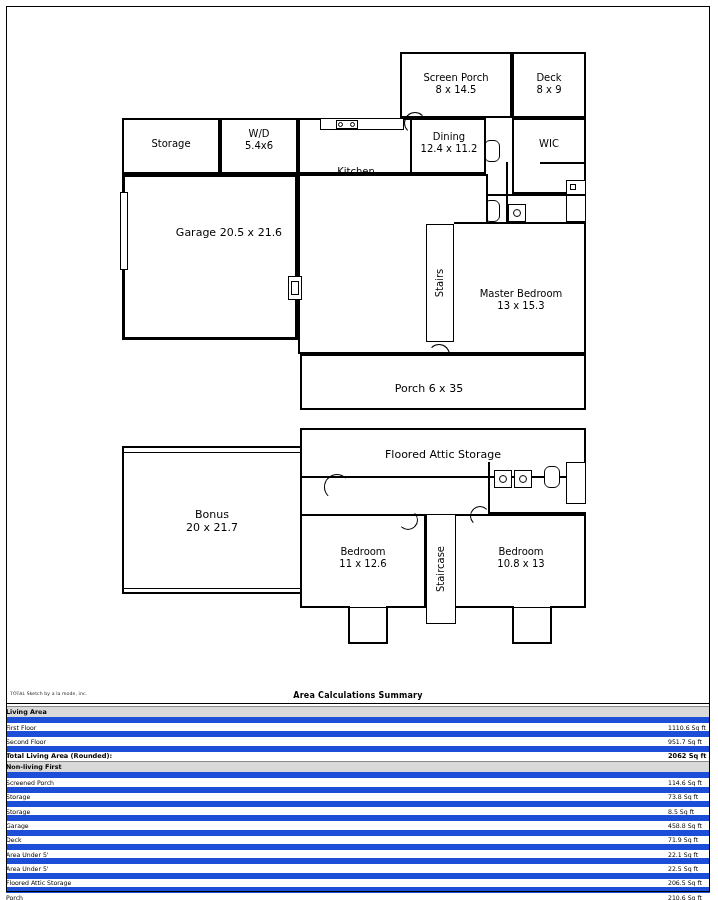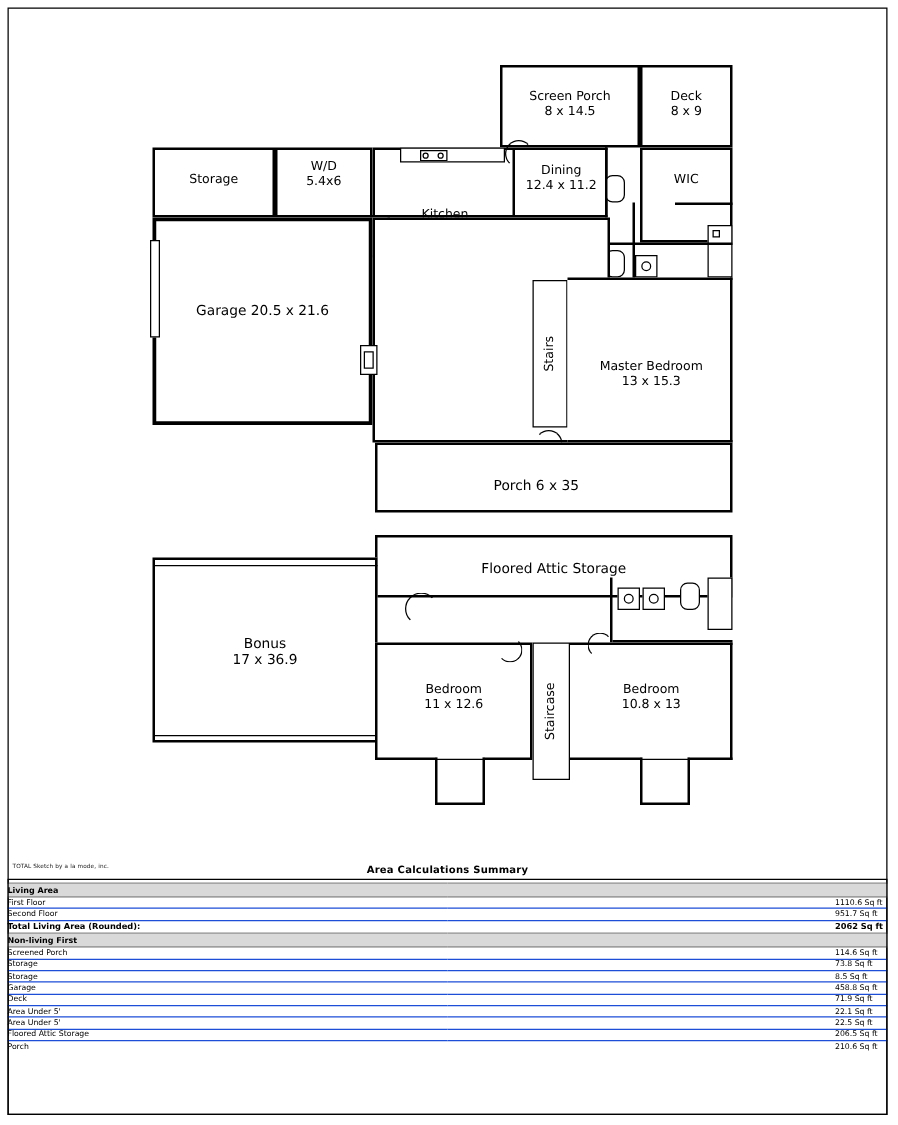--- a/index.html
+++ b/index.html
@@ -113,21 +113,21 @@
     letter-spacing: 0.1px;
   }
   table.areas {
     width: 100%;
     border-collapse: collapse;
     font-size: 6.2px;
     table-layout: fixed;
   }
   table.areas td {
     padding: 0.7px 0;
-    border-top: 1px solid #1d4ed8;
+    border-top: 6px solid #1d4ed8;
   }
   tr.section td {
     background: #d9d9d9;
     font-weight: bold;
     font-size: 6.4px;
     border-top: 1px solid #8a8a8a;
     border-bottom: 1px solid #8a8a8a;
     padding: 1px 0;
   }
   tr.total td { font-weight: bold; font-size: 6.6px; }
@@ -198,21 +198,21 @@
   <div class="fix" style="left:508px; top:228px; width:18px; height:14px;"></div>
   <div class="fix-round" style="left:513px; top:231px; width:8px; height:8px;"></div>
   <div class="fix" style="left:566px; top:180px; width:20px; height:42px;"></div>
   <div class="fix" style="left:570px; top:184px; width:6px; height:6px;"></div>
   <div class="wall" style="left:484px; top:118px; width:2px; height:110px;"></div>
   <div class="wall" style="left:506px; top:162px; width:2px; height:66px;"></div>
   <div class="wall" style="left:484px; top:194px; width:102px; height:2px;"></div>
   <div class="wall" style="left:540px; top:162px; width:46px; height:2px;"></div>
 
   <div class="room thick" style="left:122px; top:174px; width:176px; height:166px;"></div>
-  <div class="label l11" style="left:122px; top:242px; width:176px;">Garage 20.5 x 21.6</div>
+  <div class="label l11" style="left:122px; top:226px; width:176px;padding-left:19px;">Garage 20.5 x 21.6</div>
   <div class="fix" style="left:120px; top:192px; width:8px; height:78px;"></div>
 
   <div class="room" style="left:298px; top:174px; width:190px; height:180px;"></div>
   <div class="fix" style="left:288px; top:276px; width:14px; height:24px;"></div>
   <div class="fix" style="left:291px; top:281px; width:8px; height:14px;"></div>
 
   <div class="room thin" style="left:426px; top:224px; width:28px; height:118px;"></div>
   <div class="label vert" style="left:411px; top:277px; width:58px;">Stairs</div>
 
   <div class="room" style="left:454px; top:222px; width:132px; height:132px; border-left:none;"></div>
@@ -221,21 +221,21 @@
   <div class="door-arc" style="left:428px; top:344px; width:22px; height:22px; border-color:#000; border-left-color:transparent; border-bottom-color:transparent;"></div>
 
   <div class="room" style="left:300px; top:354px; width:286px; height:56px;"></div>
   <div class="label l11" style="left:300px; top:382px; width:258px;">Porch 6 x 35</div>
 
   <div class="room" style="left:300px; top:428px; width:286px; height:50px;"></div>
   <div class="label l11" style="left:300px; top:448px; width:286px;">Floored Attic Storage</div>
 
   <div class="room" style="left:122px; top:446px; width:180px; height:148px;"></div>
   <div class="label l11" style="left:122px; top:508px; width:180px;">Bonus
-17 x 36.9</div>
+20 x 21.7</div>
   <div class="wall" style="left:124px; top:452px; width:178px; height:1px;"></div>
   <div class="wall" style="left:124px; top:588px; width:178px; height:1px;"></div>
 
   <div class="wall" style="left:488px; top:462px; width:2px; height:52px;"></div>
   <div class="fix" style="left:494px; top:470px; width:18px; height:18px;"></div>
   <div class="fix-round" style="left:499px; top:475px; width:8px; height:8px;"></div>
   <div class="fix" style="left:514px; top:470px; width:18px; height:18px;"></div>
   <div class="fix-round" style="left:519px; top:475px; width:8px; height:8px;"></div>
   <div class="fix" style="left:544px; top:466px; width:16px; height:22px; border-radius:6px;"></div>
   <div class="fix" style="left:566px; top:462px; width:20px; height:42px;"></div>

